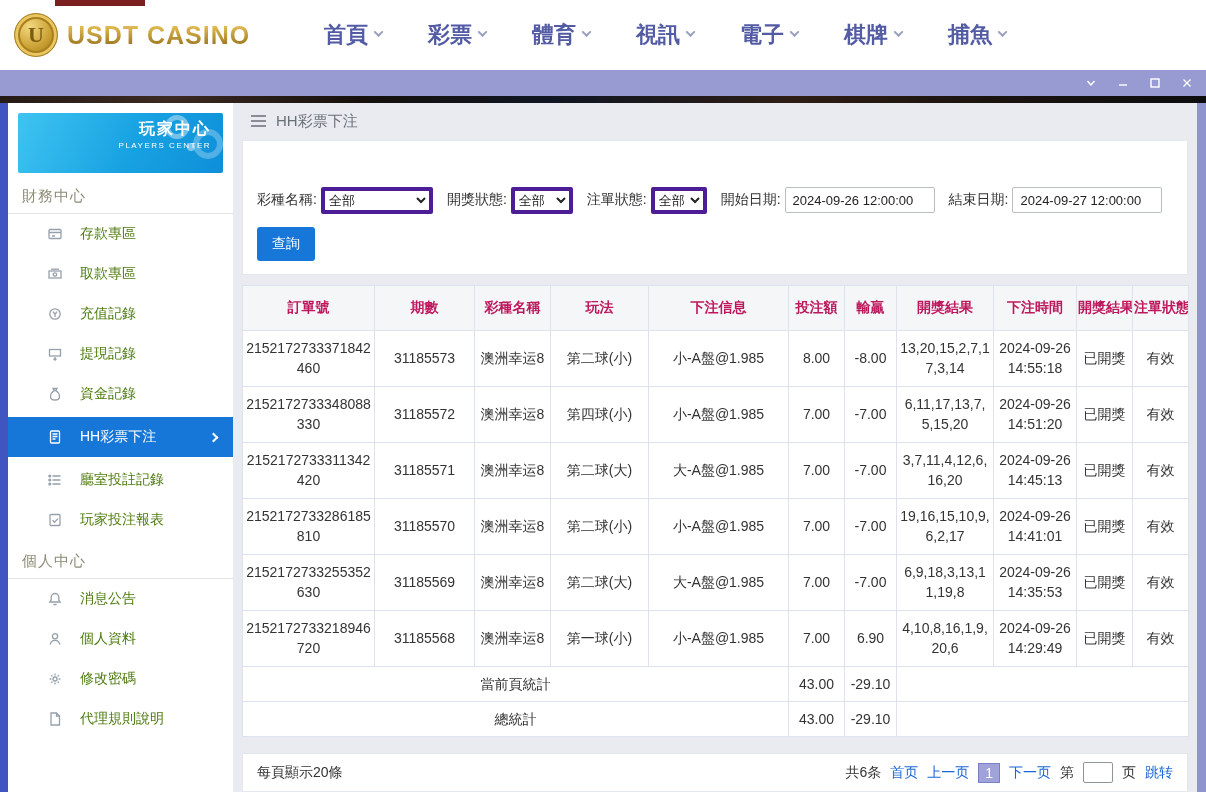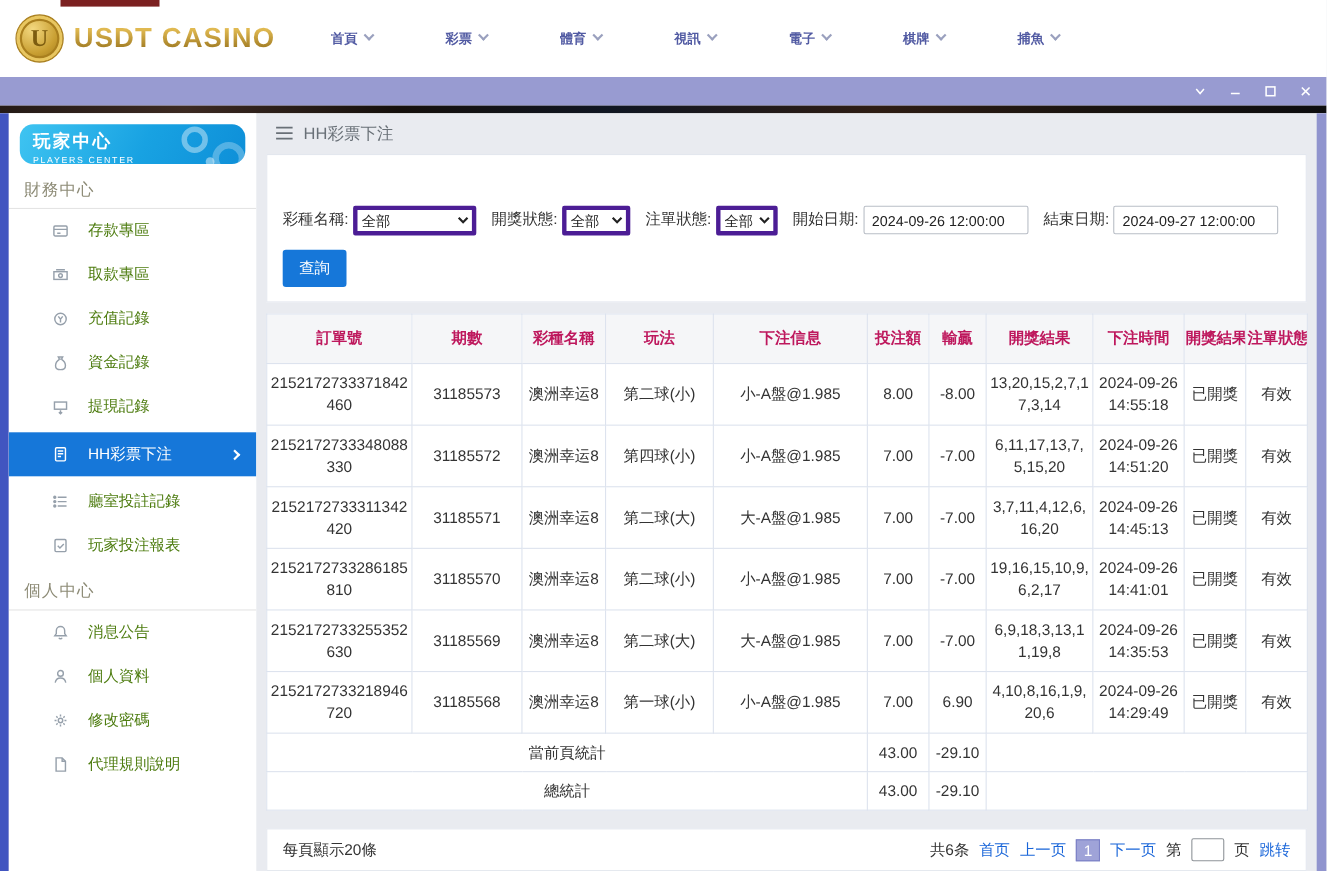--- a/index.html
+++ b/index.html
@@ -12,42 +12,42 @@
   .logo { display:flex; align-items:center; gap:9px; margin-left:14px; width:235px; cursor:pointer; }
   .coin { width:44px; height:44px; border-radius:50%; flex-shrink:0;
           background:radial-gradient(circle at 35% 30%, #f3d87f, #c89e31 55%, #8f6a14);
           box-shadow: inset 0 0 0 3px #e8c660, inset 0 0 0 5px #a97f1e;
           display:flex; align-items:center; justify-content:center; border:1px solid #a97f1e; }
   .coin b { font-family:"Liberation Serif","DejaVu Serif",serif; font-size:22px; color:#7c5c10; }
   .logo-text { font-size:25px; font-weight:bold; letter-spacing:1px; white-space:nowrap;
                background:linear-gradient(180deg,#e0b951 20%,#96711c 90%);
                -webkit-background-clip:text; background-clip:text; color:transparent; }
   .nav { display:flex; margin-left:52px; }
-  .nav-item { display:flex; align-items:center; gap:7px; width:104px; 
-              color:#525ba3; font-size:12px; font-weight:bold; cursor:pointer; }
+  .nav-item { display:flex; align-items:center; gap:7px; width:104px; justify-content:center;
+              color:#525ba3; font-size:22px; font-weight:bold; cursor:pointer; }
   .chev { width:7px; height:7px; border-right:2px solid #9aa0be; border-bottom:2px solid #9aa0be;
           transform:rotate(45deg) translate(-1px,-1px); margin-top:-3px; }
 
   
   .purple-bar { height:26px; background:#989bd1; display:flex; align-items:center; justify-content:flex-end; padding-right:12px; gap:18px; }
   .winctl { width:14px; height:14px; display:flex; align-items:center; justify-content:center; cursor:pointer; color:#fff; }
   .winctl svg { stroke:#fff; stroke-width:1.4; fill:none; }
 
   .dark-strip { height:7px;
      background:linear-gradient(90deg,#241a16 0%,#3c2a22 14%,#15100c 30%,#101622 46%,#2e1d14 66%,#1a1410 82%,#0d0d0f 100%); }
 
   
   .content { height:689px; display:flex; background:#e9ebf0;
              border-left:8px solid #4155c0; border-right:9px solid #9094ce; }
 
   
   .sidebar { width:225px; flex-shrink:0; background:#fff; height:100%; overflow:hidden; }
-  .sidebar-header { margin:10px 10px 2px 10px; height:36px; border-radius:12px; position:relative; overflow:hidden;
+  .sidebar-header { margin:10px 10px 2px 10px; height:60px; border-radius:2px; position:relative; overflow:hidden;
                     background:linear-gradient(115deg,#3fc4f1 0%,#18a2e2 55%,#0e8fd8 100%);
-                    color:#fff; padding:6px 12px; }
+                    color:#fff; padding:6px 12px;text-align:right; }
   .sidebar-header .t1 { font-size:16px; font-weight:bold; letter-spacing:2px; }
   .sidebar-header .t2 { font-size:8px; letter-spacing:1.5px; margin-top:1px; }
   .shc1 { position:absolute; right:34px; top:2px; width:24px; height:24px; border:5px solid rgba(255,255,255,.4); border-radius:50%; }
   .shc2 { position:absolute; right:0px; top:16px; width:30px; height:30px; border:6px solid rgba(255,255,255,.28); border-radius:50%; }
   .shc3 { position:absolute; right:28px; top:30px; width:8px; height:8px; background:rgba(255,255,255,.45); border-radius:50%; }
 
   .section-heading { padding:12px 14px 7px 14px; font-size:15px; color:#8d8b76; border-bottom:1px solid #e4e4e4; letter-spacing:1px; }
   .side-item { display:flex; align-items:center; gap:16px; padding:11px 8px 11px 38px; font-size:14px; color:#4d7c0f; cursor:pointer; }
   .side-item .ic { width:18px; height:18px; display:flex; align-items:center; justify-content:center; color:#96a0ab; flex-shrink:0; }
   .side-item .ic svg { stroke:currentColor; fill:none; stroke-width:1.3; }
@@ -193,34 +193,34 @@
         <svg width="16" height="16" viewBox="0 0 16 16">
             <circle cx="8" cy="8" r="5.2"></circle>
             <path d="M6 5.6l2 2.5 2-2.5M8 8.1v3"></path>
           </svg>
       </span>
       <span>充值記錄</span>
     </div>
     <div class="side-item">
       <span class="ic">
         <svg width="16" height="16" viewBox="0 0 16 16">
+            <rect x="2.5" y="3.5" width="11" height="6.5"></rect>
+            <path d="M8 11v3M6.5 12.7L8 14.2l1.5-1.5"></path>
+          </svg>
+      </span>
+      <span>提現記錄</span>
+    </div>
+    <div class="side-item">
+      <span class="ic">
+        <svg width="16" height="16" viewBox="0 0 16 16">
             <path d="M6 2.5h4l-1 2H7z"></path>
             <path d="M7 4.7C4.6 6.3 3.5 8.4 3.5 10.4 3.5 12.6 5.2 14 8 14s4.5-1.4 4.5-3.6c0-2-1.1-4.1-3.5-5.7"></path>
           </svg>
       </span>
       <span>資金記錄</span>
-    </div>
-    <div class="side-item">
-      <span class="ic">
-        <svg width="16" height="16" viewBox="0 0 16 16">
-            <rect x="2.5" y="3.5" width="11" height="6.5"></rect>
-            <path d="M8 11v3M6.5 12.7L8 14.2l1.5-1.5"></path>
-          </svg>
-      </span>
-      <span>提現記錄</span>
     </div>
     <div class="side-item active">
       <span class="ic">
         <svg width="16" height="16" viewBox="0 0 16 16">
             <rect x="3.5" y="2" width="9" height="12" rx="1"></rect>
             <path d="M5.5 5h5M5.5 7.5h5M5.5 10h3"></path>
           </svg>
       </span>
       <span>HH彩票下注</span>
       <span class="arrow-right"></span>

